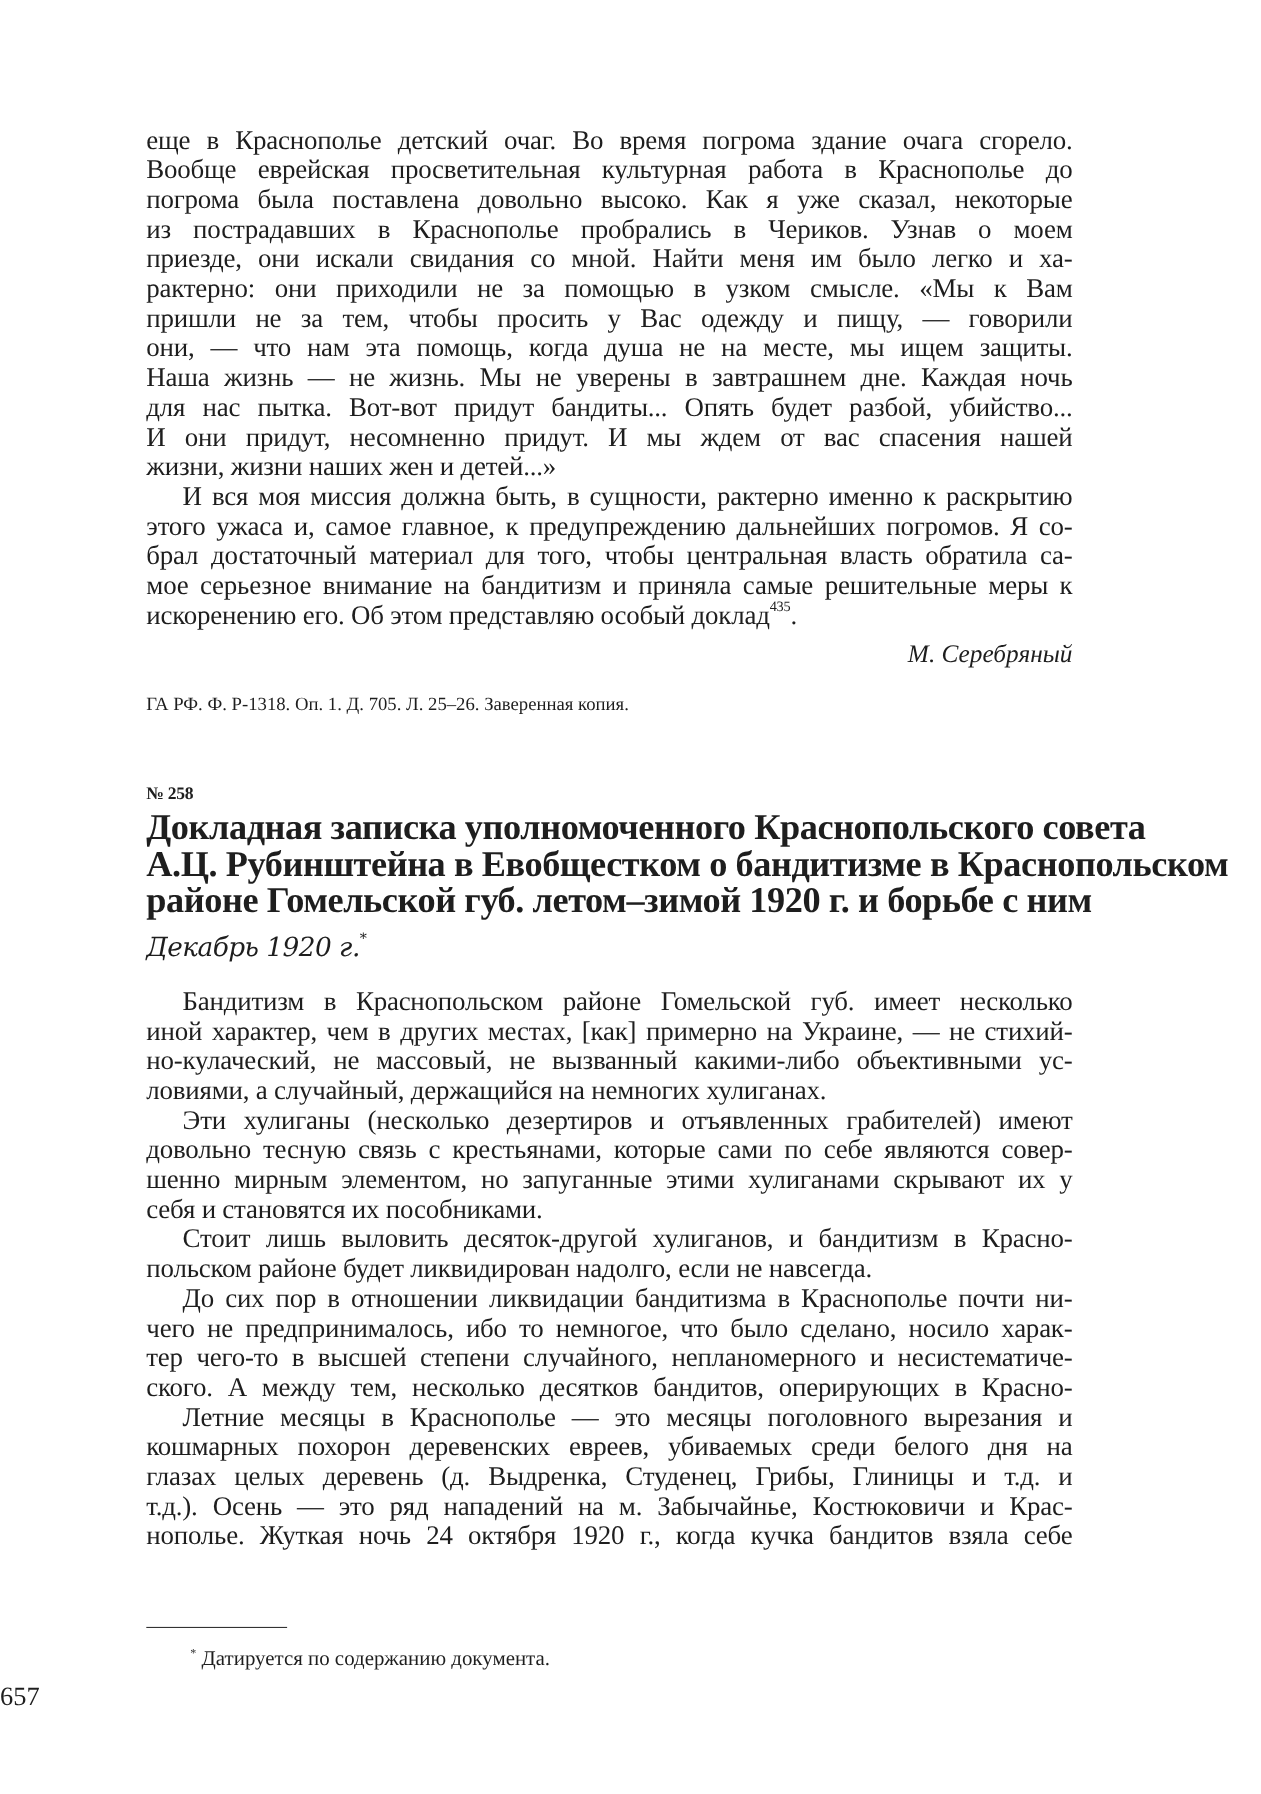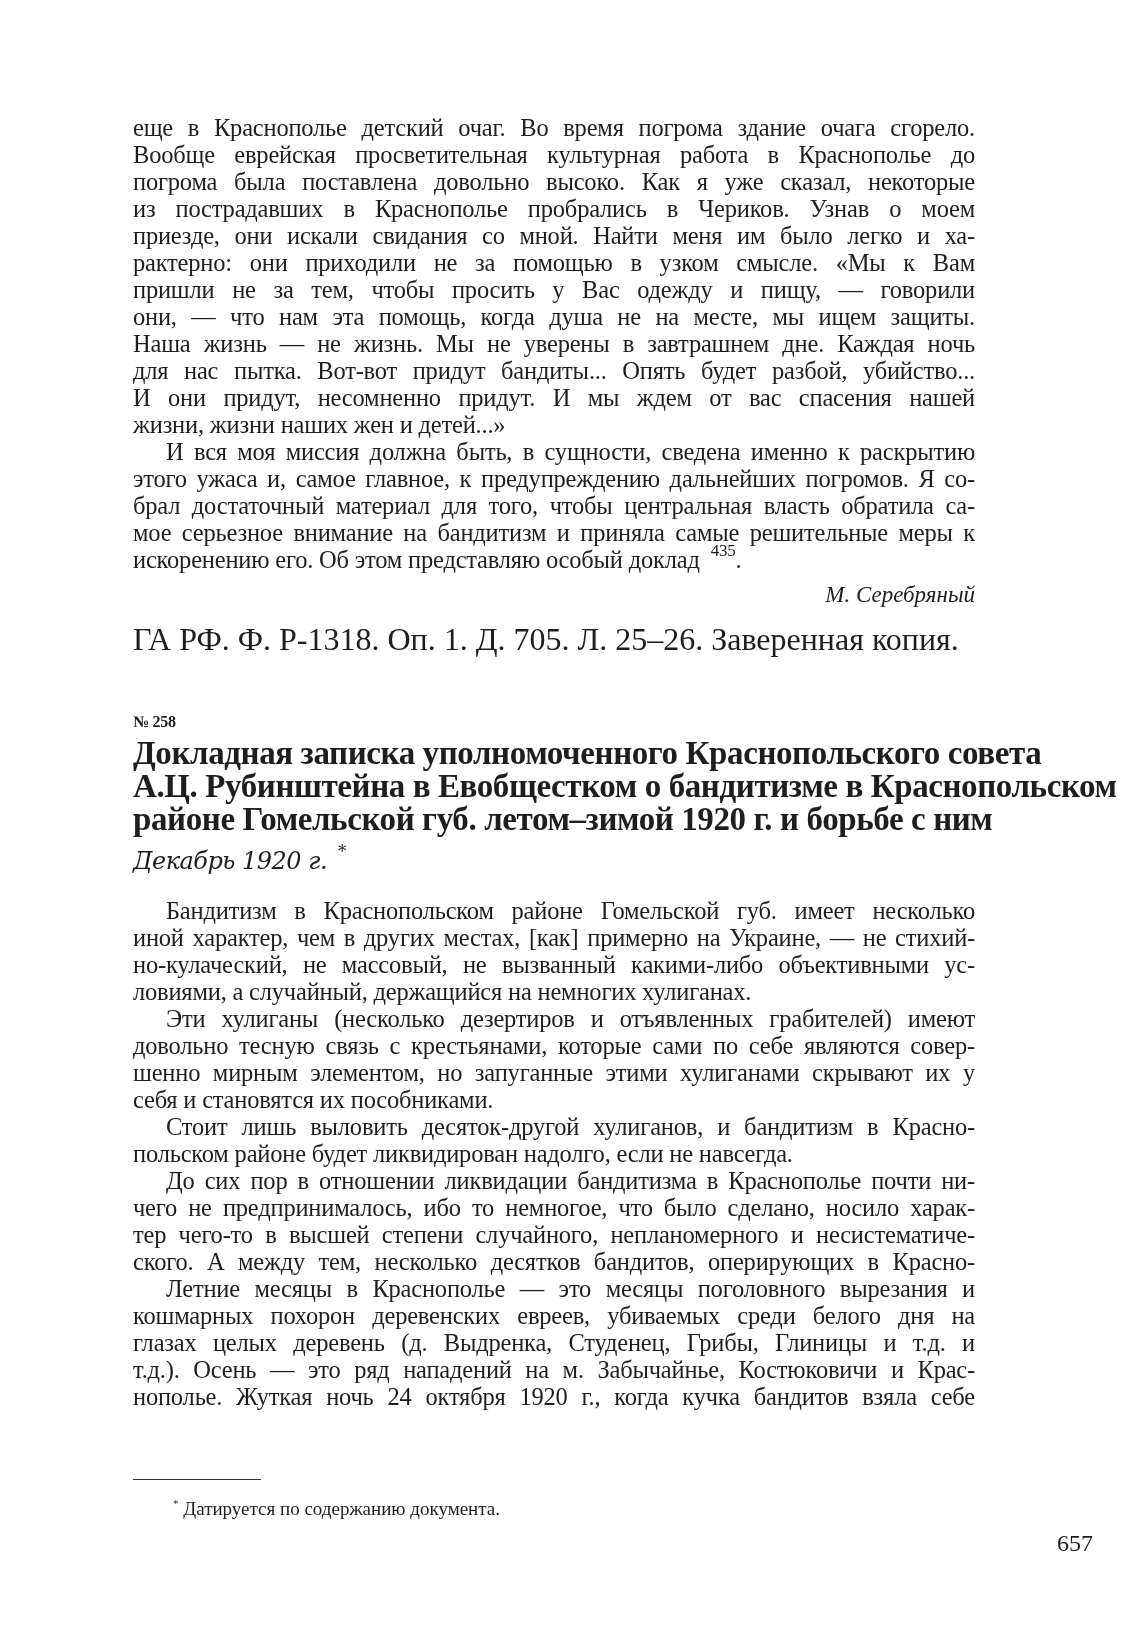--- a/index.html
+++ b/index.html
@@ -11,37 +11,37 @@
     .page {
       position: absolute; left: 133px; top: 114px; width: 842px;
     }
     .line {
       font-size: 24.5px; line-height: 27px; height: 27px;
       white-space: nowrap; text-align: justify; text-align-last: justify;
       letter-spacing: -0.2px;
     }
     .line.last { text-align-last: left; }
     .line.indent { padding-left: 33px; }
-    .sup { font-size: 17px; vertical-align: 12px; line-height: 0; margin-left: 11px; }
+    .sup { font-size: 13px; vertical-align: 12px; line-height: 0; }
     .sig {
       font-style: italic; font-size: 23px; line-height: 27px; text-align: right;
       margin-top: 8px;
     }
-    .archive { font-size: 32px; line-height: 27px; margin-top: 18px; font-family: Liberation Serif, serif; }
+    .archive { font-size: 17px; line-height: 27px; margin-top: 18px; font-family: Liberation Serif, serif; }
     .docnum { font-weight: bold; font-size: 16px; line-height: 30px; margin-top: 54px; letter-spacing: -0.3px; }
     .doctitle .tline { font-weight: bold; font-size: 33px; line-height: 33px; white-space: nowrap; letter-spacing: -0.4px; }
     .date {
       font-style: italic; font-size: 24px; line-height: 27px; text-align: left; margin-top: 12px;
       font-family: "DejaVu Serif", serif; letter-spacing: -0.5px;
     }
     .body2 { margin-top: 22px; }
     .fnrule { position: absolute; left: 133px; top: 1479px; width: 128px; height: 0; border-top: 1.5px solid #333; }
     .footnote { position: absolute; left: 173px; top: 1491px; font-size: 19px; line-height: 24px; white-space: nowrap; }
     .footnote .star { font-size: 11px; vertical-align: 8px; }
-    .pagenum { position: absolute; left: 0; width: 1093px; top: 1530px; text-align: right; font-size: 24px; padding-left: 0; }
+    .pagenum { position: absolute; left: 0; width: 1093px; top: 1530px; text-align: left; font-size: 24px; padding-left: 0; }
   </style>
 </head>
 <body>
 
 <div class="page">
 
   <div>
     <div class="line">еще в Краснополье детский очаг. Во время погрома здание очага сгорело.</div>
     <div class="line">Вообще еврейская просветительная культурная работа в Краснополье до</div>
     <div class="line">погрома была поставлена довольно высоко. Как я уже сказал, некоторые</div>
@@ -50,21 +50,21 @@
     <div class="line">рактерно: они приходили не за помощью в узком смысле. «Мы к Вам</div>
     <div class="line">пришли не за тем, чтобы просить у Вас одежду и пищу, — говорили</div>
     <div class="line">они, — что нам эта помощь, когда душа не на месте, мы ищем защиты.</div>
     <div class="line">Наша жизнь — не жизнь. Мы не уверены в завтрашнем дне. Каждая ночь</div>
     <div class="line">для нас пытка. Вот-вот придут бандиты... Опять будет разбой, убийство...</div>
     <div class="line">И они придут, несомненно придут. И мы ждем от вас спасения нашей</div>
     <div class="line last">жизни, жизни наших жен и детей...»</div>
   </div>
 
   <div>
-    <div class="line indent">И вся моя миссия должна быть, в сущности, сведена именно к раскрытию</div>
+    <div class="line indent">И вся моя миссия должна быть, в сущности, рактерно именно к раскрытию</div>
     <div class="line">этого ужаса и, самое главное, к предупреждению дальнейших погромов. Я со-</div>
     <div class="line">брал достаточный материал для того, чтобы центральная власть обратила са-</div>
     <div class="line">мое серьезное внимание на бандитизм и приняла самые решительные меры к</div>
     <div class="line last"><span>искоренению его. Об этом представляю особый доклад</span><span class="sup">435</span><span>.</span></div>
   </div>
 
   <div class="sig">М. Серебряный</div>
 
   <div class="archive">ГА РФ. Ф. Р-1318. Оп. 1. Д. 705. Л. 25–26. Заверенная копия.</div>
 

